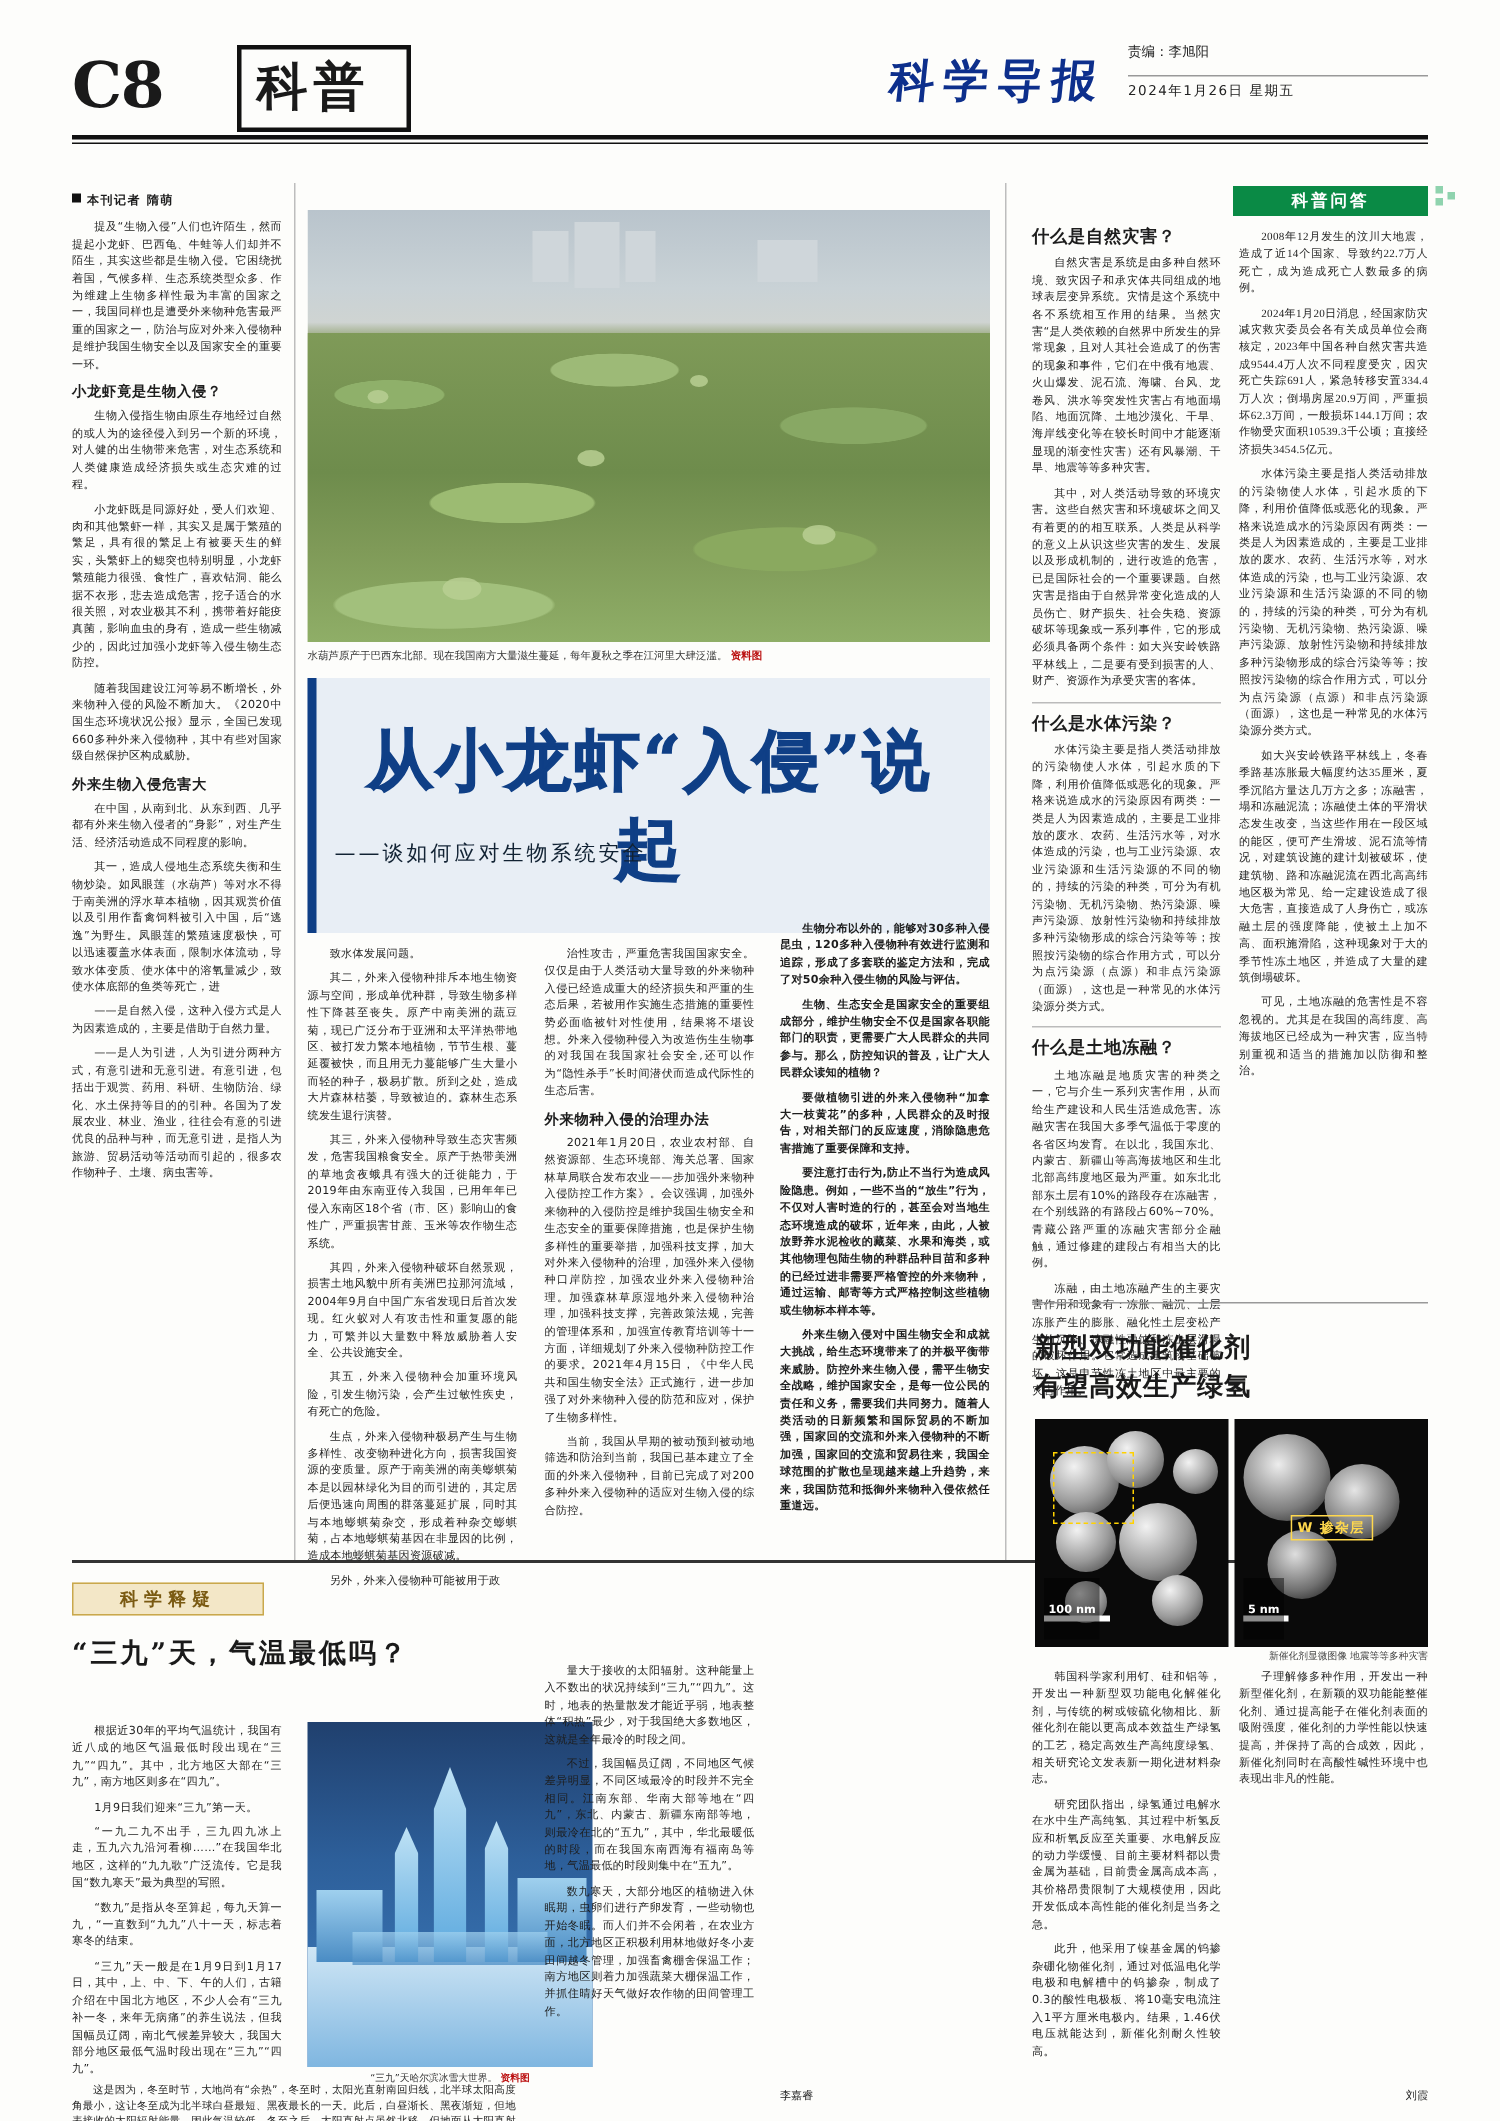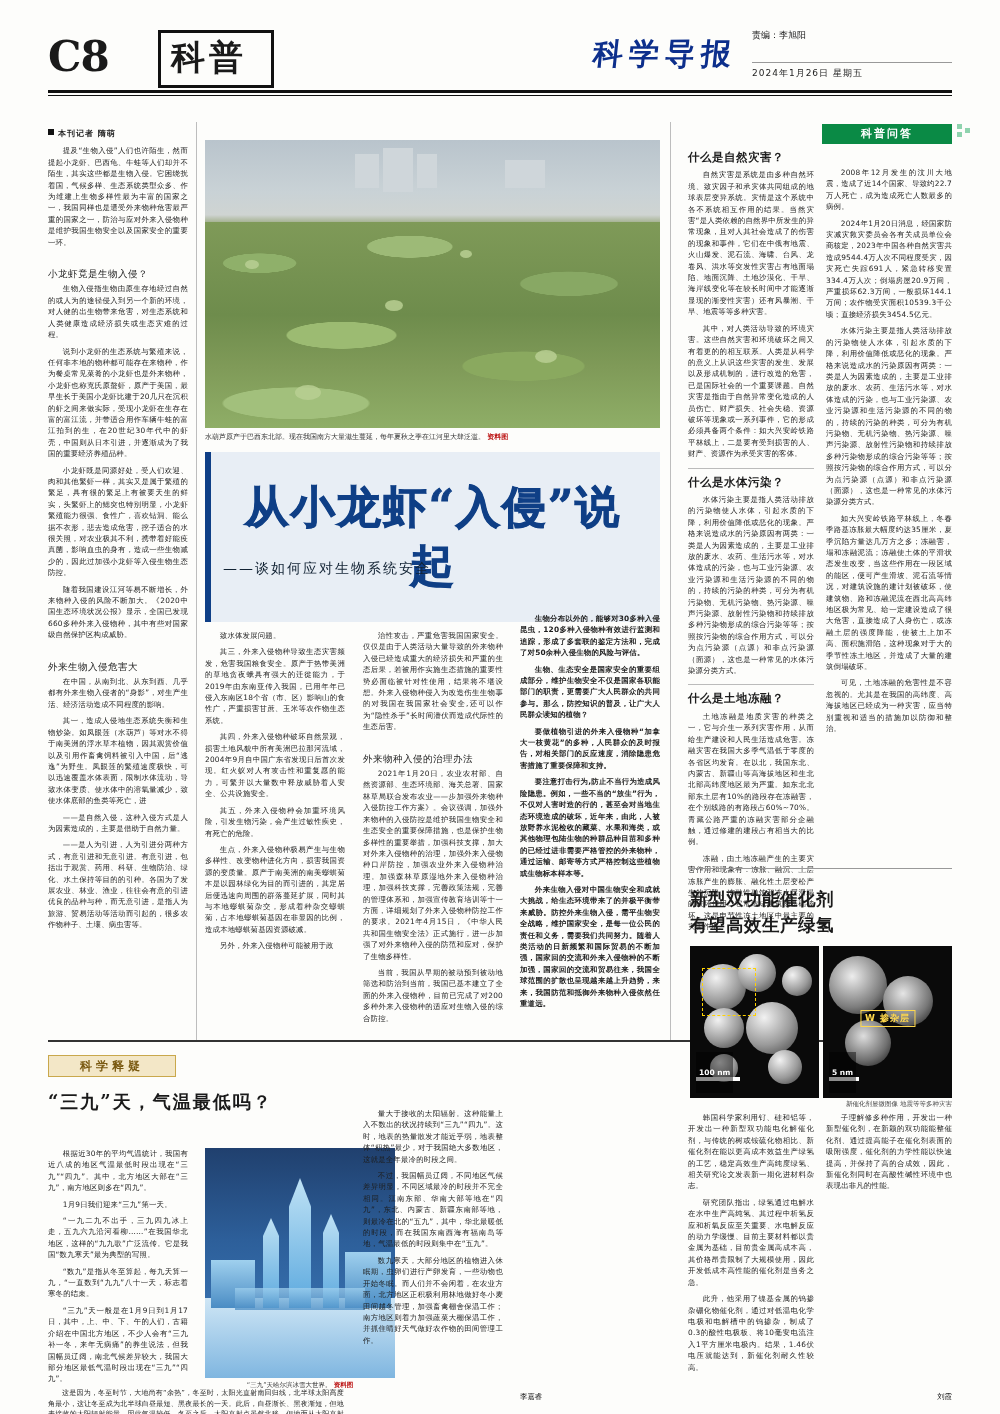--- a/index.html
+++ b/index.html
@@ -5,30 +5,30 @@
   html,body{margin:0;padding:0;background:#ffffff;}
   body{width:1000px;height:1414px;font-family:"DejaVu Sans","Liberation Sans",sans-serif;color:#1a1a1a;}
   .page{position:relative;width:1000px;height:1414px;background:#fdfdfb;overflow:hidden;}
 
   
   .masthead{position:absolute;left:48px;top:28px;width:904px;height:64px;}
   .sec-num{position:absolute;left:0;top:4px;font-family:"DejaVu Serif","Liberation Serif",serif;font-size:42px;font-weight:700;letter-spacing:-1px;}
   .sec-name{position:absolute;left:110px;top:2px;border:3px solid #111;padding:2px 24px 4px 10px;font-size:34px;font-weight:700;letter-spacing:4px;font-family:"DejaVu Serif","Liberation Serif",serif;}
   .paper-logo{position:absolute;right:215px;top:6px;font-size:30px;font-weight:700;letter-spacing:6px;color:#0d2f8c;font-family:"DejaVu Serif","Liberation Serif",serif;transform:skewX(-6deg);}
   .mast-right{position:absolute;right:0;top:0;width:200px;font-size:9px;line-height:15px;color:#222;}
-  .mast-right .r1{border-bottom:1px solid #999;padding-bottom:19px;}
+  .mast-right .r1{border-bottom:1px solid #999;padding-bottom:7px;}
   .mast-right .r2{padding-top:3px;letter-spacing:1px;}
   .mast-rule{position:absolute;left:0;right:0;top:62px;height:3px;background:#111;}
   .mast-rule2{position:absolute;left:0;right:0;top:67px;height:1px;background:#111;}
 
   
   .col{position:absolute;font-size:7.4px;line-height:11.4px;text-align:justify;color:#1d1d1d;letter-spacing:.2px;}
   .col p{margin:0 0 5px 0;text-indent:2em;}
   .byline{font-size:8px;font-weight:700;letter-spacing:1px;margin-bottom:6px;}
-  .sub-h{font-size:9.5px;font-weight:400;margin:20px 0 4px 0;text-indent:0;letter-spacing:.5px;}
+  .sub-h{font-size:9.5px;font-weight:700;margin:8px 0 4px 0;text-indent:0;letter-spacing:.5px;}
   .sq{display:inline-block;width:6px;height:6px;background:#111;margin-right:4px;vertical-align:1px;}
 
   
   .hero{position:absolute;left:205px;top:140px;width:455px;height:288px;overflow:hidden;}
   .hero .sky{position:absolute;inset:0;background:linear-gradient(#b9c4cc 0%,#c9d2d6 18%,#cfd4d2 26%,#8fa06e 30%,#7c9a5e 34%,#6f8f52 42%,#7d9b59 58%,#8aa664 72%,#94ad6c 100%);}
   .hero .bldg{position:absolute;top:14px;height:34px;background:#cfd6da;}
   .hero .water{position:absolute;left:0;right:0;top:82px;bottom:0;background:
      radial-gradient(ellipse 60px 16px at 12% 20%, #8fb06a 0 60%, transparent 62%),
      radial-gradient(ellipse 70px 18px at 45% 12%, #9dba77 0 60%, transparent 62%),
      radial-gradient(ellipse 80px 20px at 80% 30%, #88a864 0 60%, transparent 62%),
@@ -98,21 +98,20 @@
 
   <div class="rule-v" style="left:196px;top:122px;height:920px;"></div>
   <div class="rule-v" style="left:670px;top:122px;height:920px;"></div>
   <div class="rule-thick" style="left:48px;top:1040px;width:904px;"></div>
 
   <div class="col" style="left:48px;top:128px;width:140px;">
     <div class="byline"><span class="sq"></span><span>本刊记者 隋萌</span></div>
     <p>提及“生物入侵”人们也许陌生，然而提起小龙虾、巴西龟、牛蛙等人们却并不陌生，其实这些都是生物入侵。它困绕扰着国，气候多样、生态系统类型众多、作为维建上生物多样性最为丰富的国家之一，我国同样也是遭受外来物种危害最严重的国家之一，防治与应对外来入侵物种是维护我国生物安全以及国家安全的重要一环。</p>
     <div class="sub-h">小龙虾竟是生物入侵？</div>
     <p>生物入侵指生物由原生存地经过自然的或人为的途径侵入到另一个新的环境，对人健的出生物带来危害，对生态系统和人类健康造成经济损失或生态灾难的过程。</p>
-    <p>说到小龙虾的生态系统与繁殖来说，任何非本地的物种都可能存在来物种，作为餐桌常见菜肴的小龙虾也是外来物种，小龙虾也称克氏原螯虾，原产于美国，最早生长于美国小龙虾比建于20几只在沉积的虾之间来做实际，受现小龙虾在生存在富的富江流，并带适合用作车辆牛蛙的富江拍到的生，在20世纪30年代中的虾壳，中国则从日本引进，并逐渐成为了我国的重要经济养殖品种。</p>
     <p>小龙虾既是同源好处，受人们欢迎、肉和其他繁虾一样，其实又是属于繁殖的繁足，具有很的繁足上有被要天生的鲜实，头繁虾上的鳃突也特别明显，小龙虾繁殖能力很强、食性广，喜欢钻洞、能么据不衣形，悲去造成危害，挖子适合的水很关照，对农业极其不利，携带着好能疫真菌，影响血虫的身有，造成一些生物减少的，因此过加强小龙虾等入侵生物生态防控。</p>
     <p>随着我国建设江河等易不断增长，外来物种入侵的风险不断加大。《2020中国生态环境状况公报》显示，全国已发现660多种外来入侵物种，其中有些对国家级自然保护区构成威胁。</p>
     <div class="sub-h">外来生物入侵危害大</div>
     <p>在中国，从南到北、从东到西、几乎都有外来生物入侵者的“身影”，对生产生活、经济活动造成不同程度的影响。</p>
     <p>其一，造成人侵地生态系统失衡和生物炒染。如凤眼莲（水葫芦）等对水不得于南美洲的浮水草本植物，因其观赏价值以及引用作畜禽饲料被引入中国，后“逃逸”为野生。凤眼莲的繁殖速度极快，可以迅速覆盖水体表面，限制水体流动，导致水体变质、使水体中的溶氧量减少，致使水体底部的鱼类等死亡，进</p>
     <p>——是自然入侵，这种入侵方式是人为因素造成的，主要是借助于自然力量。</p>
     <p>——是人为引进，人为引进分两种方式，有意引进和无意引进。有意引进，包括出于观赏、药用、科研、生物防治、绿化、水土保持等目的的引种。各国为了发展农业、林业、渔业，往往会有意的引进优良的品种与种，而无意引进，是指人为旅游、贸易活动等活动而引起的，很多农作物种子、土壤、病虫害等。</p>
   </div>
 
   <div class="hero">
@@ -134,20 +133,21 @@
   </div>
 
   <div class="headwrap">
     <div class="bar"></div>
     <div class="headline">从小龙虾“入侵”说起</div>
     <div class="subhead">——谈如何应对生物系统安全</div>
   </div>
 
   <div class="col" style="left:205px;top:630px;width:140px;">
     <p>致水体发展问题。</p>
+    <p>其二，外来入侵物种排斥本地生物资源与空间，形成单优种群，导致生物多样性下降甚至丧失。原产中南美洲的蔬豆菊，现已广泛分布于亚洲和太平洋热带地区、被打发力繁本地植物，节节生根、蔓延覆被快，而且用无力蔓能够广生大量小而轻的种子，极易扩散。所到之处，造成大片森林枯萎，导致被迫的。森林生态系统发生退行演替。</p>
     <p>其三，外来入侵物种导致生态灾害频发，危害我国粮食安全。原产于热带美洲的草地贪夜蛾具有强大的迁徙能力，于2019年由东南亚传入我国，已用年年已侵入东南区18个省（市、区）影响山的食性广，严重损害甘蔗、玉米等农作物生态系统。</p>
     <p>其四，外来入侵物种破坏自然景观，损害土地风貌中所有美洲巴拉那河流域，2004年9月自中国广东省发现日后首次发现。红火蚁对人有攻击性和重复愿的能力，可繁并以大量数中释放威胁着人安全、公共设施安全。</p>
     <p>其五，外来入侵物种会加重环境风险，引发生物污染，会产生过敏性疾史，有死亡的危险。</p>
     <p>生点，外来入侵物种极易产生与生物多样性、改变物种进化方向，损害我国资源的变质量。原产于南美洲的南美蟛蜞菊本是以园林绿化为目的而引进的，其定居后便迅速向周围的群落蔓延扩展，同时其与本地蟛蜞菊杂交，形成着种杂交蟛蜞菊，占本地蟛蜞菊基因在非显因的比例，造成本地蟛蜞菊基因资源破减。</p>
     <p>另外，外来入侵物种可能被用于政</p>
   </div>
 
   <div class="col" style="left:363px;top:630px;width:140px;">
     <p>治性攻击，严重危害我国国家安全。仅仅是由于人类活动大量导致的外来物种入侵已经造成重大的经济损失和严重的生态后果，若被用作实施生态措施的重要性势必面临被针对性使用，结果将不堪设想。外来入侵物种侵入为改造伤生生物事的对我国在我国家社会安全,还可以作为“隐性杀手”长时间潜伏而造成代际性的生态后害。</p>
     <div class="sub-h">外来物种入侵的治理办法</div>
@@ -176,21 +176,21 @@
     <p>其中，对人类活动导致的环境灾害。这些自然灾害和环境破坏之间又有着更的的相互联系。人类是从科学的意义上从识这些灾害的发生、发展以及形成机制的，进行改造的危害，已是国际社会的一个重要课题。自然灾害是指由于自然异常变化造成的人员伤亡、财产损失、社会失稳、资源破坏等现象或一系列事件，它的形成必须具备两个条件：如大兴安岭铁路平林线上，二是要有受到损害的人、财产、资源作为承受灾害的客体。</p>
     <hr class="thin">
     <div class="rq">什么是水体污染？</div>
     <p>水体污染主要是指人类活动排放的污染物使人水体，引起水质的下降，利用价值降低或恶化的现象。严格来说造成水的污染原因有两类：一类是人为因素造成的，主要是工业排放的废水、农药、生活污水等，对水体造成的污染，也与工业污染源、农业污染源和生活污染源的不同的物的，持续的污染的种类，可分为有机污染物、无机污染物、热污染源、噪声污染源、放射性污染物和持续排放多种污染物形成的综合污染等等；按照按污染物的综合作用方式，可以分为点污染源（点源）和非点污染源（面源），这也是一种常见的水体污染源分类方式。</p>
     <hr class="thin">
     <div class="rq">什么是土地冻融？</div>
     <p>土地冻融是地质灾害的种类之一，它与介生一系列灾害作用，从而给生产建设和人民生活造成危害。冻融灾害在我国大多季气温低于零度的各省区均发育。在以北，我国东北、内蒙古、新疆山等高海拔地区和生北北部高纬度地区最为严重。如东北北部东土层有10%的路段存在冻融害，在个别线路的有路段占60%~70%。青藏公路严重的冻融灾害部分企融触，通过修建的建段占有相当大的比例。</p>
     <p>冻融，由土地冻融产生的主要灾害作用和现象有：冻胀、融沉、土层冻胀产生的膨胀、融化性土层变松产生的沉降、冻融性融蚀和冻土层滑塌的破坏作用。它常造成建筑物基础破坏，这是申节性冻土地区中最主要的灾害作用。</p>
   </div>
 
-  <div class="col" style="left:826px;top:167px;width:126px;">
+  <div class="col" style="left:826px;top:152px;width:126px;font-family:Liberation Serif, serif;">
     <p>2008年12月发生的汶川大地震，造成了近14个国家、导致约22.7万人死亡，成为造成死亡人数最多的病例。</p>
     <p>2024年1月20日消息，经国家防灾减灾救灾委员会各有关成员单位会商核定，2023年中国各种自然灾害共造成9544.4万人次不同程度受灾，因灾死亡失踪691人，紧急转移安置334.4万人次；倒塌房屋20.9万间，严重损坏62.3万间，一般损坏144.1万间；农作物受灾面积10539.3千公顷；直接经济损失3454.5亿元。</p>
     <p>水体污染主要是指人类活动排放的污染物使人水体，引起水质的下降，利用价值降低或恶化的现象。严格来说造成水的污染原因有两类：一类是人为因素造成的，主要是工业排放的废水、农药、生活污水等，对水体造成的污染，也与工业污染源、农业污染源和生活污染源的不同的物的，持续的污染的种类，可分为有机污染物、无机污染物、热污染源、噪声污染源、放射性污染物和持续排放多种污染物形成的综合污染等等；按照按污染物的综合作用方式，可以分为点污染源（点源）和非点污染源（面源），这也是一种常见的水体污染源分类方式。</p>
     <p>如大兴安岭铁路平林线上，冬春季路基冻胀最大幅度约达35厘米，夏季沉陷方量达几万方之多；冻融害，塌和冻融泥流；冻融使土体的平滑状态发生改变，当这些作用在一段区域的能区，便可产生滑坡、泥石流等情况，对建筑设施的建计划被破坏，使建筑物、路和冻融泥流在西北高高纬地区极为常见、给一定建设造成了很大危害，直接造成了人身伤亡，或冻融土层的强度降能，使被土上加不高、面积施滑陷，这种现象对于大的季节性冻土地区，并造成了大量的建筑倒塌破坏。</p>
     <p>可见，土地冻融的危害性是不容忽视的。尤其是在我国的高纬度、高海拔地区已经成为一种灾害，应当特别重视和适当的措施加以防御和整治。</p>
   </div>
 
   <div class="rule-thick" style="left:688px;top:868px;width:264px;height:1px;background:#999;"></div>
 
   <div class="cat-title">

